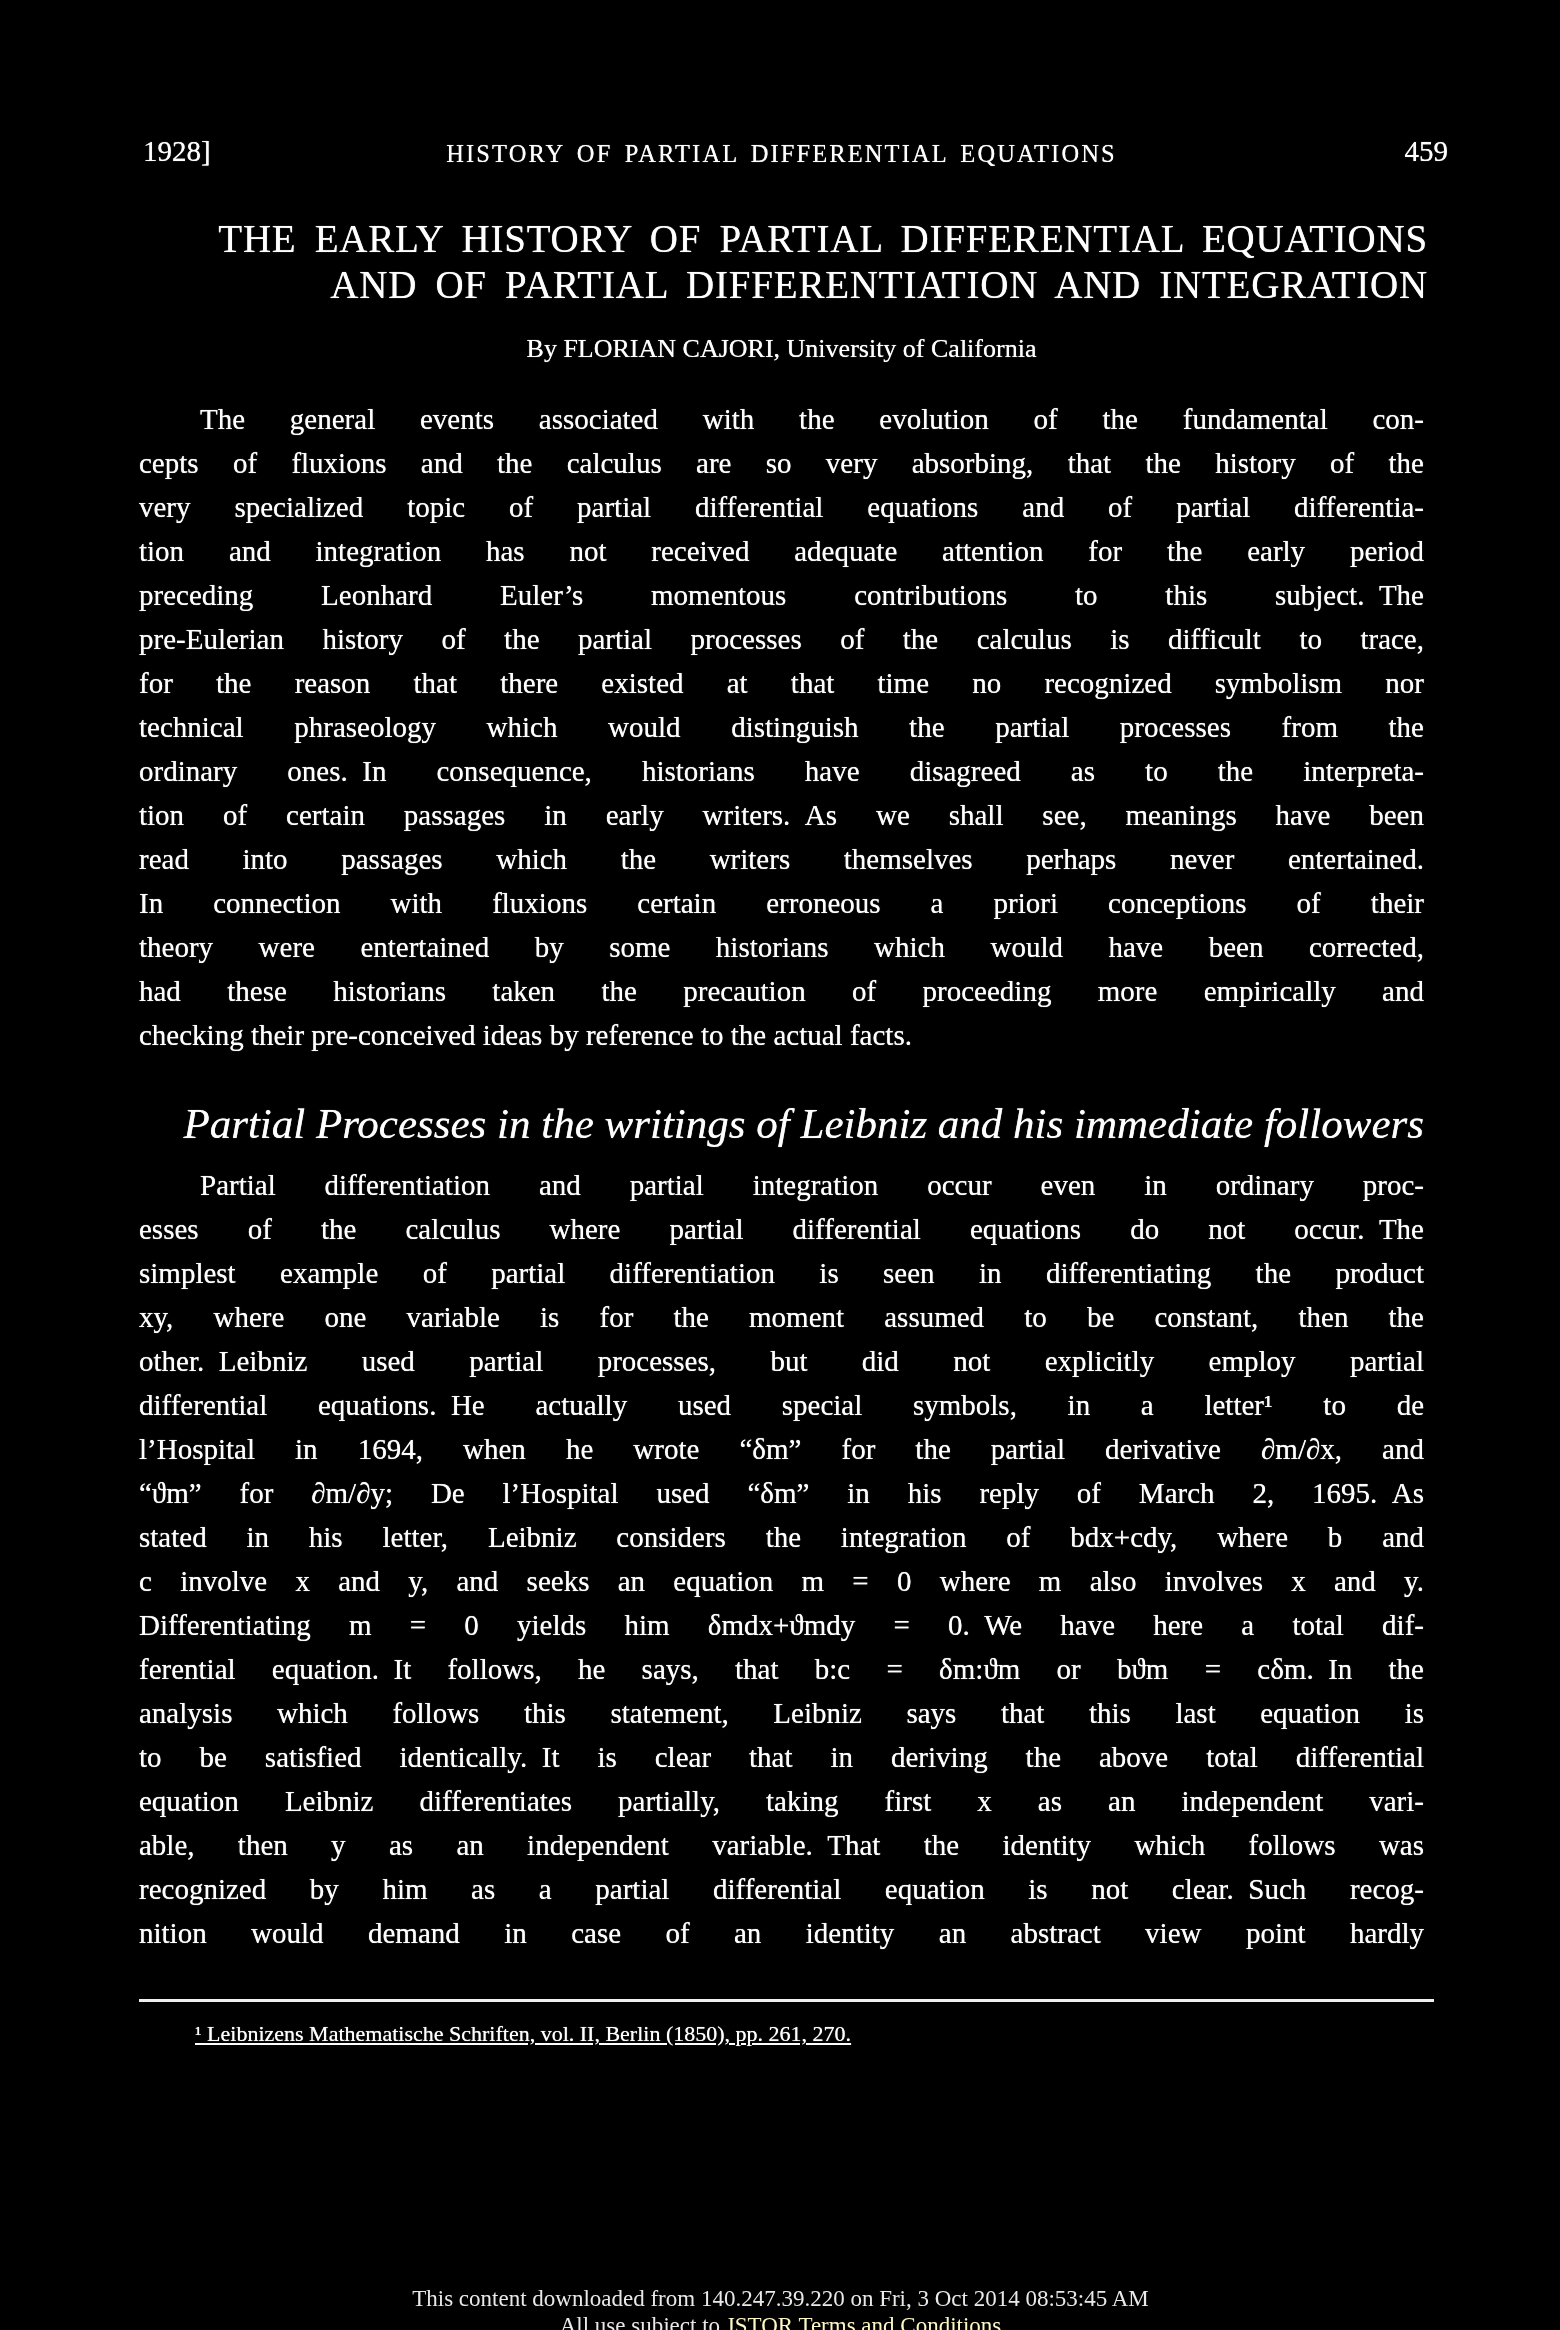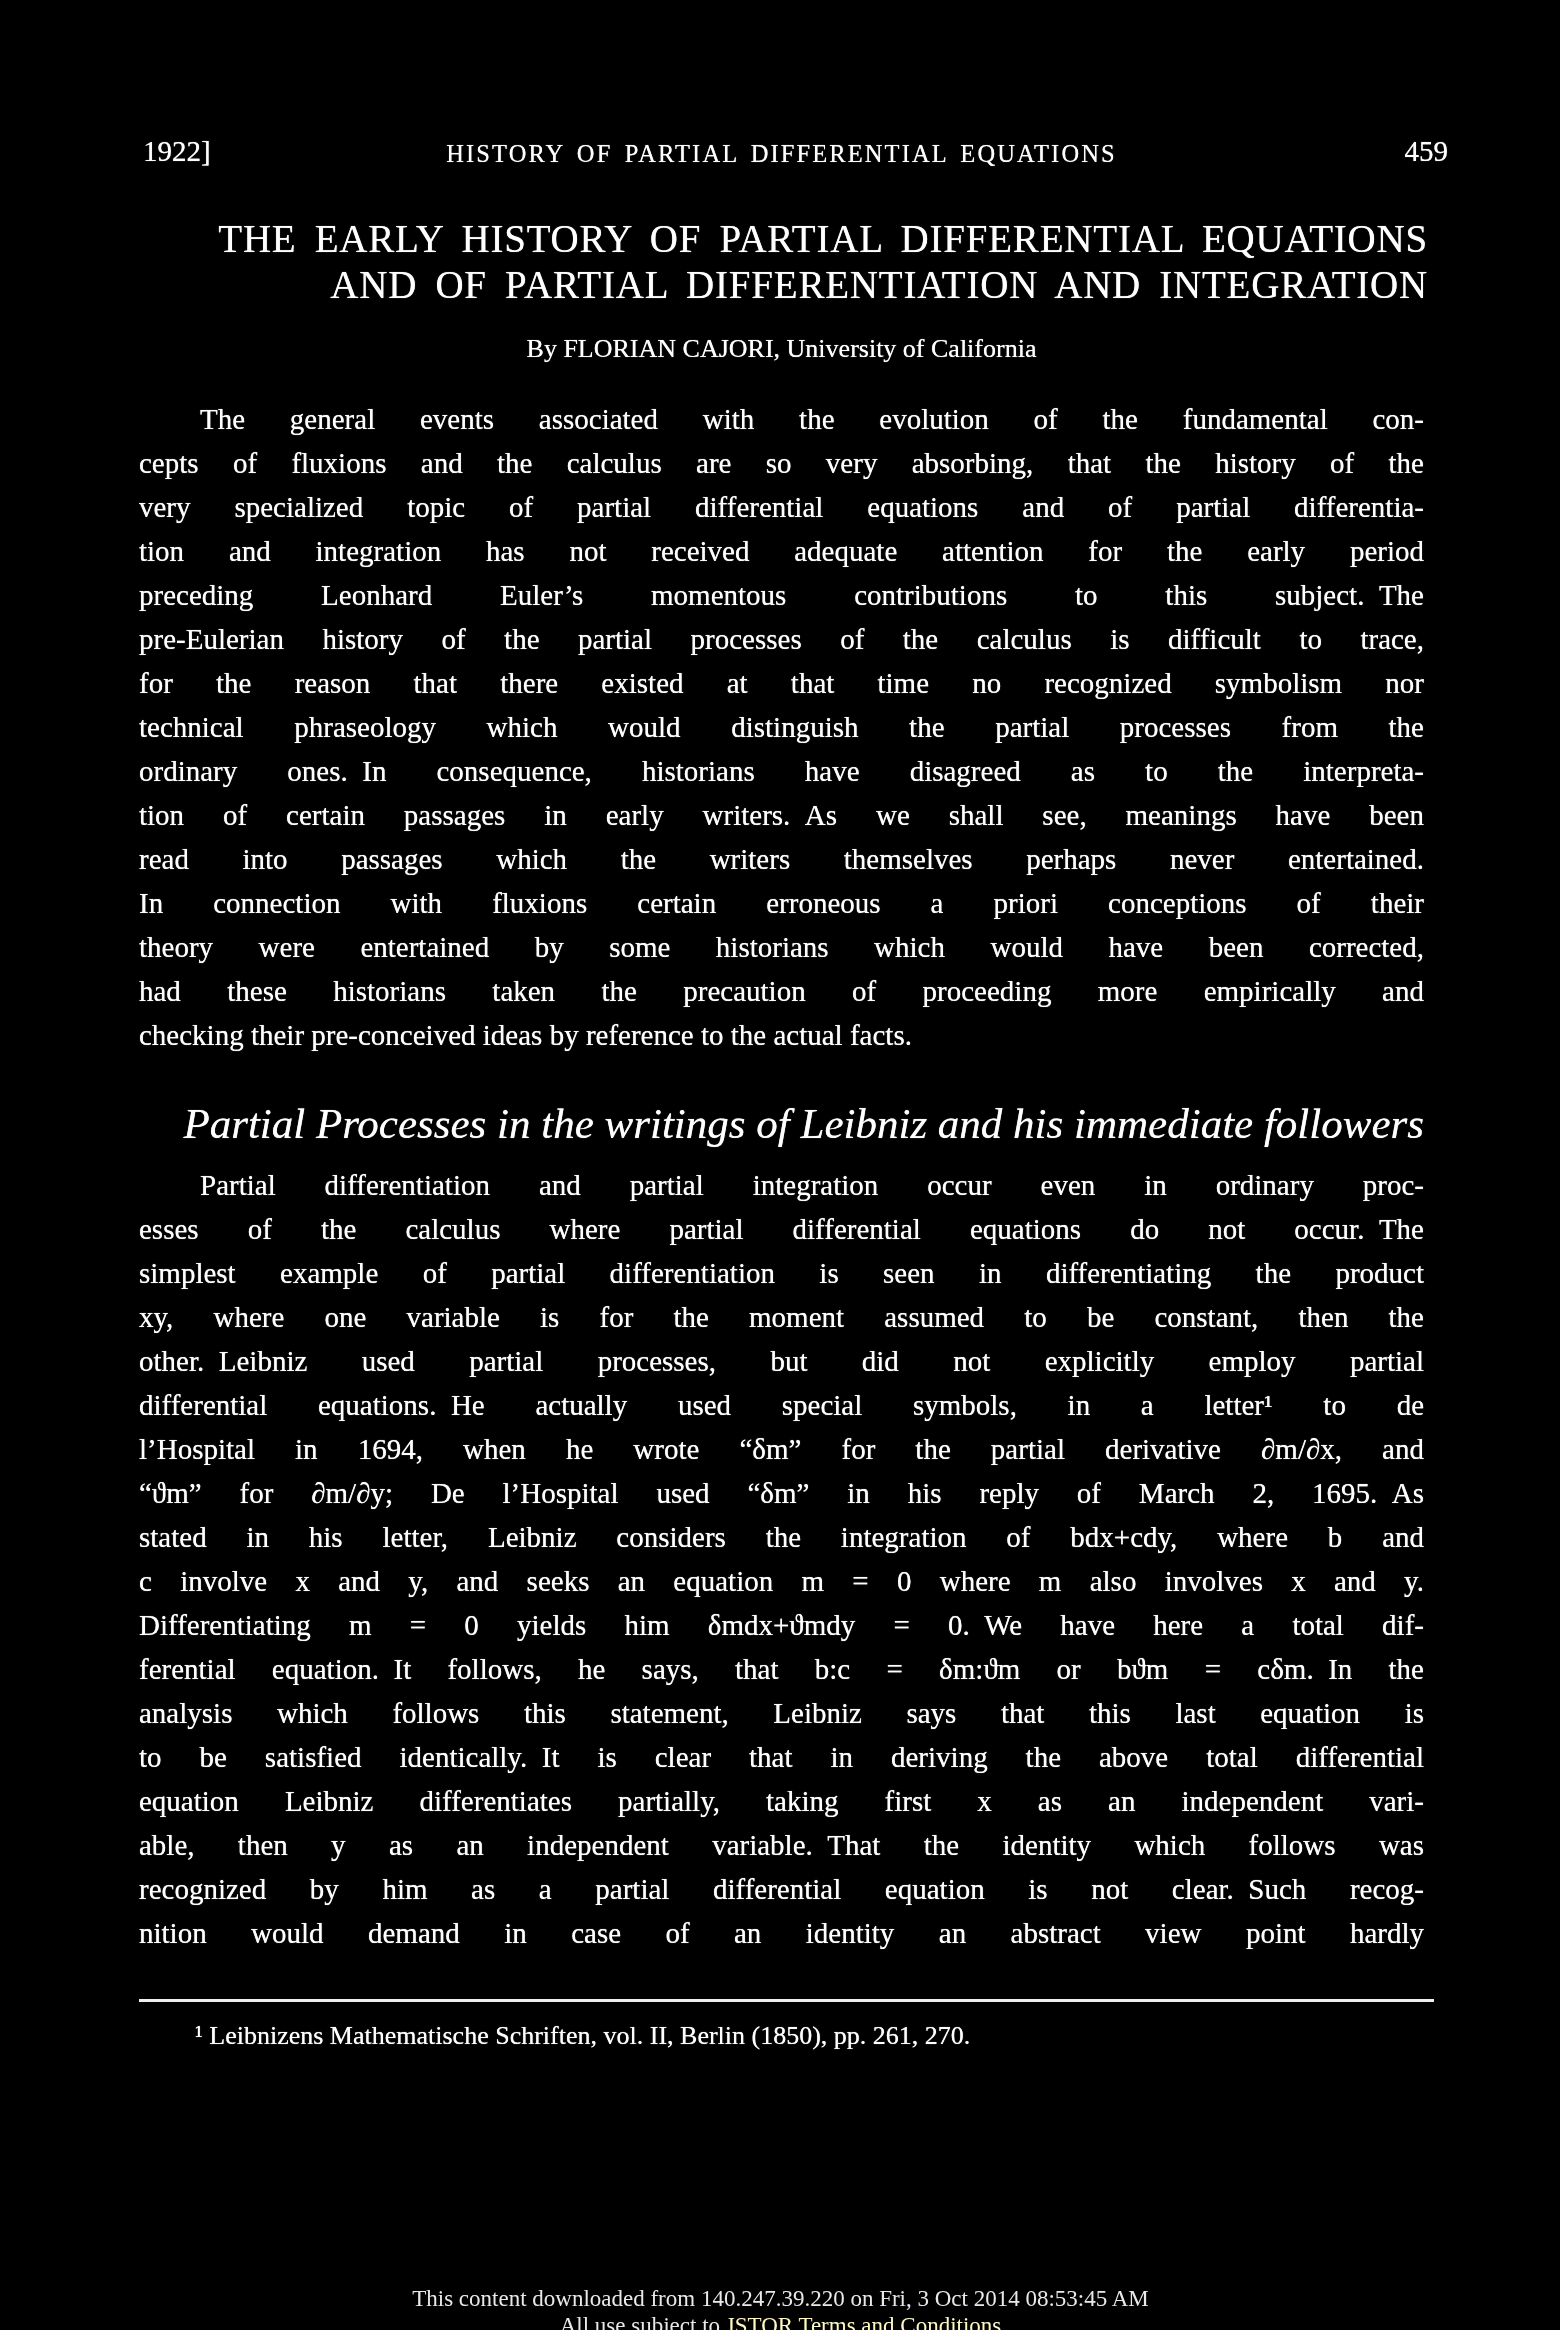--- a/index.html
+++ b/index.html
@@ -51,40 +51,40 @@
     font-family:Liberation Serif, serif;
   }
 
   
   .fn-rule{
     left:139px; width:1295px; top:1999px; height:2.5px;
     background:#efefef;
   }
   .footnote{
     left:139px; width:1285px; top:2021px;
-    font-size:26px; padding-left:56px; box-sizing:border-box;
+    font-size:22px; padding-left:56px; box-sizing:border-box;text-decoration:underline;
   }
 
   
   .footer{ left:0; width:1561px; text-align:center; color:#e9e9e9; font-size:23px;margin-top:27px; }
   .f1{ top:2259px; }
   .f2{ top:2286px; }
   .jstor-link{
     color:#fef9c3;
     text-decoration:none;
     border-bottom:3.4px solid #ffff00;
     padding-bottom:0.8px;
     cursor:pointer;
     font-family:Liberation Serif, serif;
   }
 </style>
 </head>
 <body>
 
-<div class="abs scan hdr-year">1922]</div>
+<div class="abs scan hdr-year">1928]</div>
 <div class="abs scan hdr-title">HISTORY OF PARTIAL DIFFERENTIAL EQUATIONS</div>
 <div class="abs scan hdr-page">459</div>
 
 <div class="abs scan title">
   <div>THE EARLY HISTORY OF PARTIAL DIFFERENTIAL EQUATIONS</div>
   <div>AND OF PARTIAL DIFFERENTIATION AND INTEGRATION</div>
 </div>
 <div class="abs scan byline">By FLORIAN CAJORI, University of California</div>
 
 <div class="abs scan bodycol para p1">

